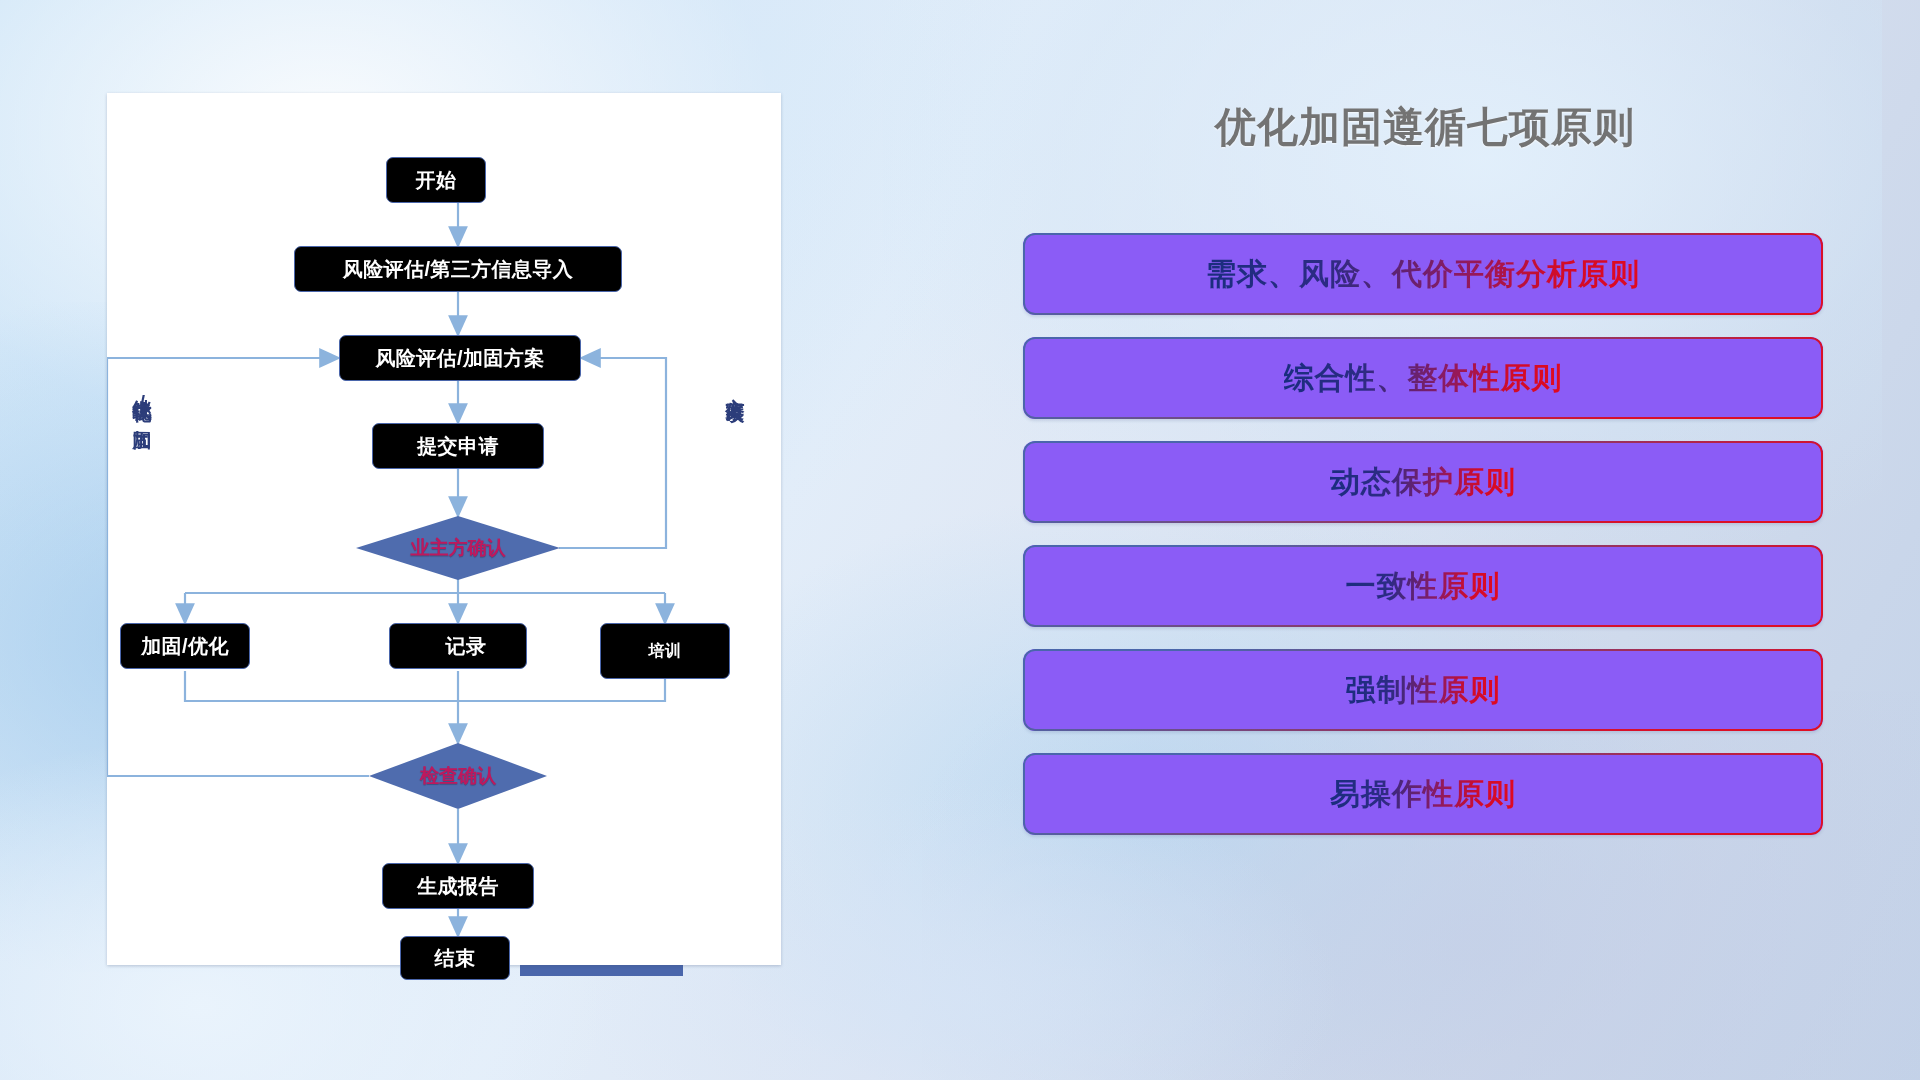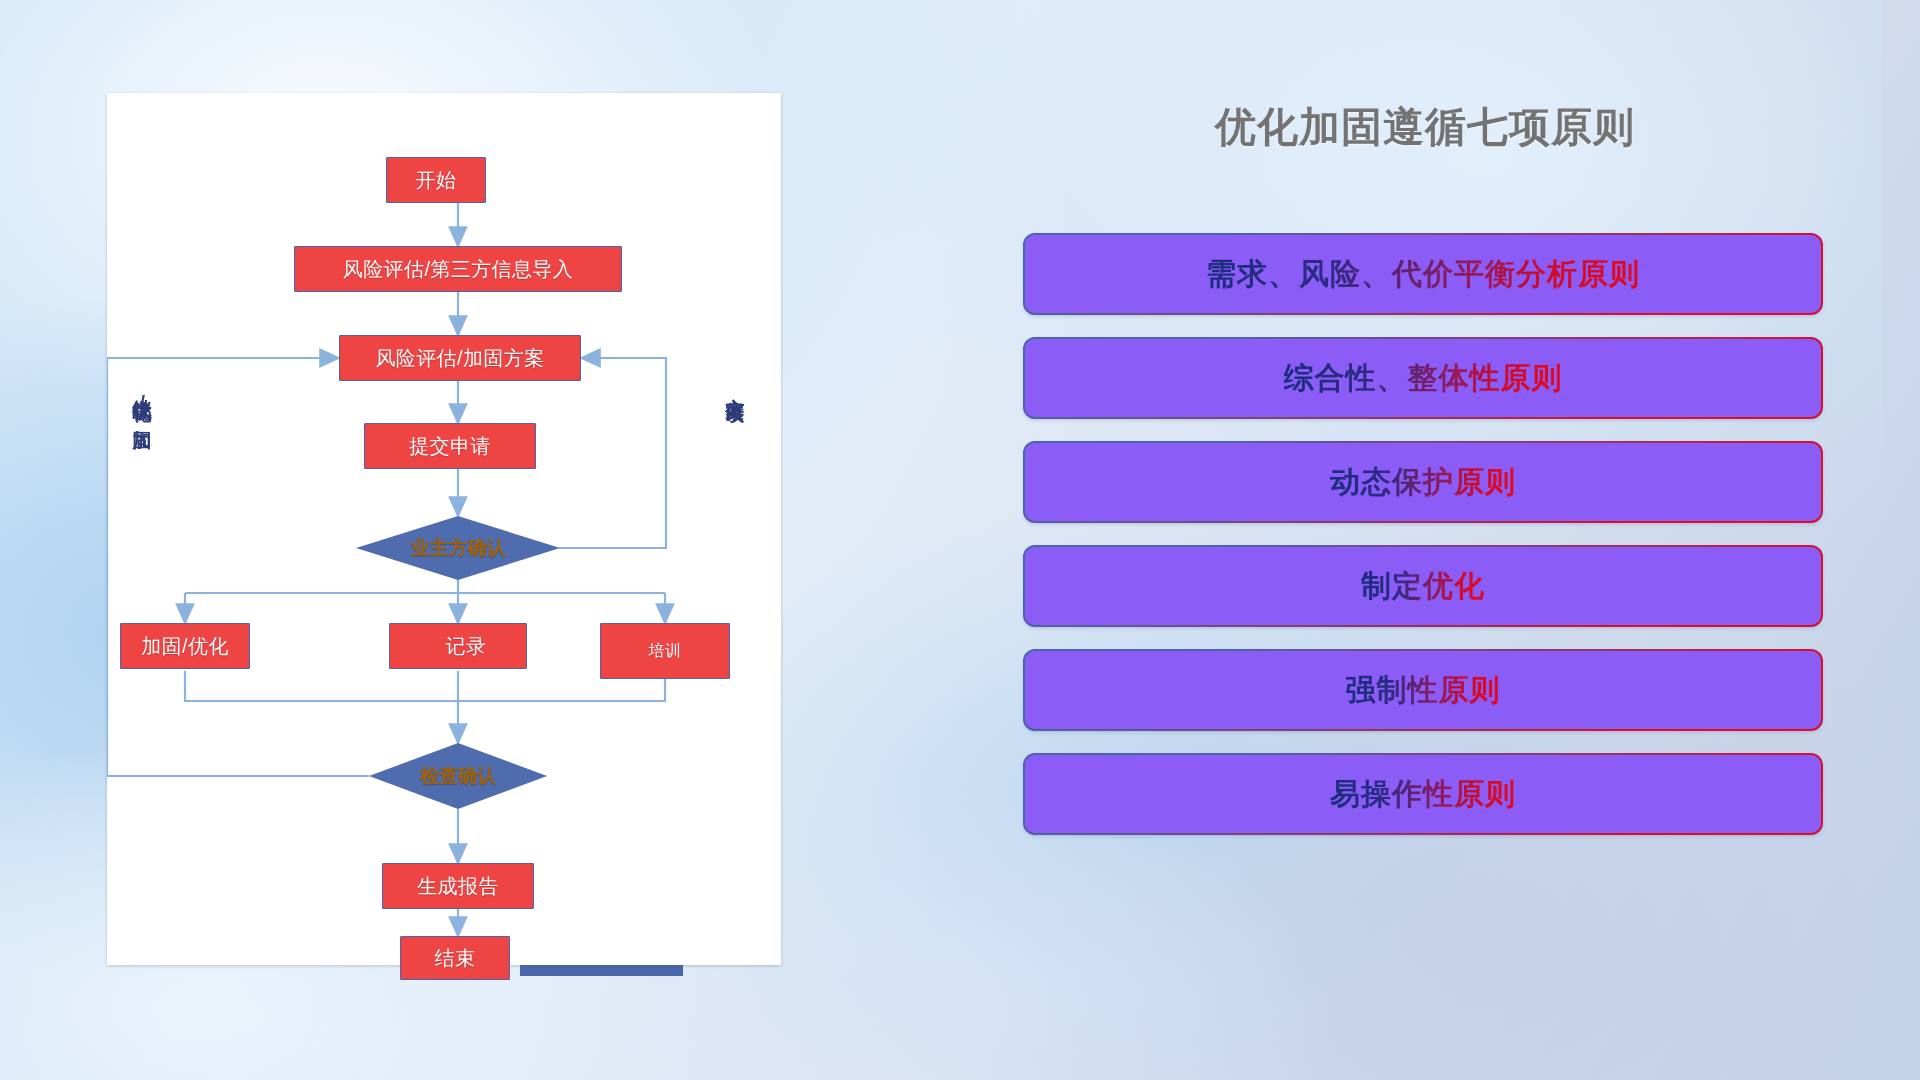--- a/index.html
+++ b/index.html
@@ -28,24 +28,24 @@
   .bg-glow-g{position:absolute;left:-4%;bottom:-10%;width:36%;height:42%;
     background:radial-gradient(ellipse at 40% 60%,rgba(236,245,253,.85) 0%,rgba(236,245,253,0) 70%);}
   .accent-rect{position:absolute;left:520px;top:738px;width:163px;height:238px;background:#4a66ab;z-index:2;}
   .paper{position:absolute;left:107px;top:93px;width:674px;height:872px;background:#ffffff;z-index:3;
          box-shadow:0 1px 3px rgba(60,80,120,.28);}
 
   .fc{position:absolute;left:107px;top:93px;width:674px;height:872px;z-index:4;}
   .fc svg{position:absolute;left:0;top:0;}
 
   .node{position:absolute;box-sizing:border-box;display:flex;align-items:center;justify-content:center;
-        background:#ef4444;color:#ffffff;border-radius:1px;border:1px solid #4a66ab;
-        font-weight:normal;letter-spacing:.4px;white-space:nowrap;text-shadow:0 1px 1px rgba(0,0,0,.22);}
+        background:#000000;color:#ffffff;border-radius:7px;border:1px solid #4a66ab;
+        font-weight:bold;letter-spacing:.4px;white-space:nowrap;text-shadow:0 1px 1px rgba(0,0,0,.22);}
   .diamond-wrap{position:absolute;display:flex;align-items:center;justify-content:center;}
-  .diamond-wrap .dlabel{position:relative;z-index:2;color:#a16207;font-weight:bold;
+  .diamond-wrap .dlabel{position:relative;z-index:2;color:#be185d;font-weight:bold;
         text-shadow:0 1px 1px rgba(0,0,0,.25);white-space:nowrap;}
 
   .vlabel{position:absolute;color:#2c3d7a;font-weight:bold;writing-mode:vertical-rl;
           text-orientation:upright;letter-spacing:2px;white-space:nowrap;}
 
   
   #right-panel{position:absolute;left:1010px;top:100px;width:830px;height:900px;z-index:3;}
   #deck-title{position:absolute;left:0;top:0;width:830px;text-align:center;
       font-size:41px;font-weight:bold;color:#737373;letter-spacing:1px;
       text-shadow:0 1px 2px rgba(255,255,255,.7);}
@@ -118,21 +118,21 @@
       <path d="M452,455 L559,455 L559,265 L474,265" marker-end="url(#ar)"></path>
     </g>
   </svg>
 
   <div class="node" style="left:279px;top:64px;width:100px;height:46px;font-size:20px;">开始</div>
 
   <div class="node" style="left:187px;top:153px;width:328px;height:46px;font-size:20px;">风险评估/第三方信息导入</div>
 
   <div class="node" style="left:232px;top:242px;width:242px;height:46px;font-size:20px;">风险评估/加固方案</div>
 
-  <div class="node" style="left:257px;top:330px;width:172px;height:46px;font-size:20px;">提交申请</div>
+  <div class="node" style="left:265px;top:330px;width:172px;height:46px;font-size:20px;">提交申请</div>
 
   <div class="diamond-wrap" style="left:249px;top:423px;width:204px;height:64px;">
     <svg width="204" height="64" style="position:absolute;left:0;top:0;">
       <polygon points="102,0 204,32 102,64 0,32" fill="#4f6cae"></polygon>
     </svg>
     <span class="dlabel" style="font-size:19px;">业主方确认</span>
   </div>
 
   <div class="node" style="left:13px;top:530px;width:130px;height:46px;font-size:20px;">加固/优化</div>
 
@@ -167,21 +167,21 @@
     <div class="card">
       <div class="cb"></div>
       <span class="ctext">综合性、整体性原则</span>
     </div>
     <div class="card">
       <div class="cb"></div>
       <span class="ctext">动态保护原则</span>
     </div>
     <div class="card">
       <div class="cb"></div>
-      <span class="ctext">制定优化</span>
+      <span class="ctext">一致性原则</span>
     </div>
     <div class="card">
       <div class="cb"></div>
       <span class="ctext">强制性原则</span>
     </div>
     <div class="card">
       <div class="cb"></div>
       <span class="ctext">易操作性原则</span>
     </div>
   </div>

